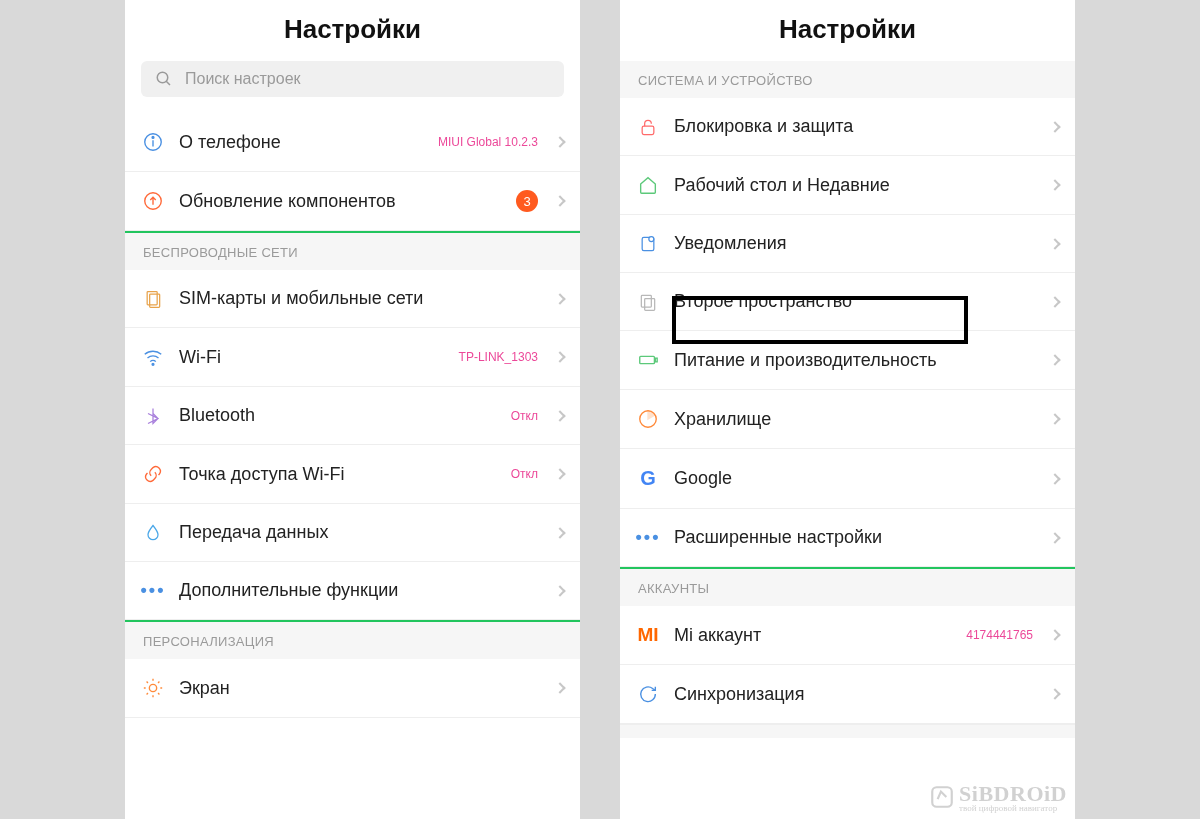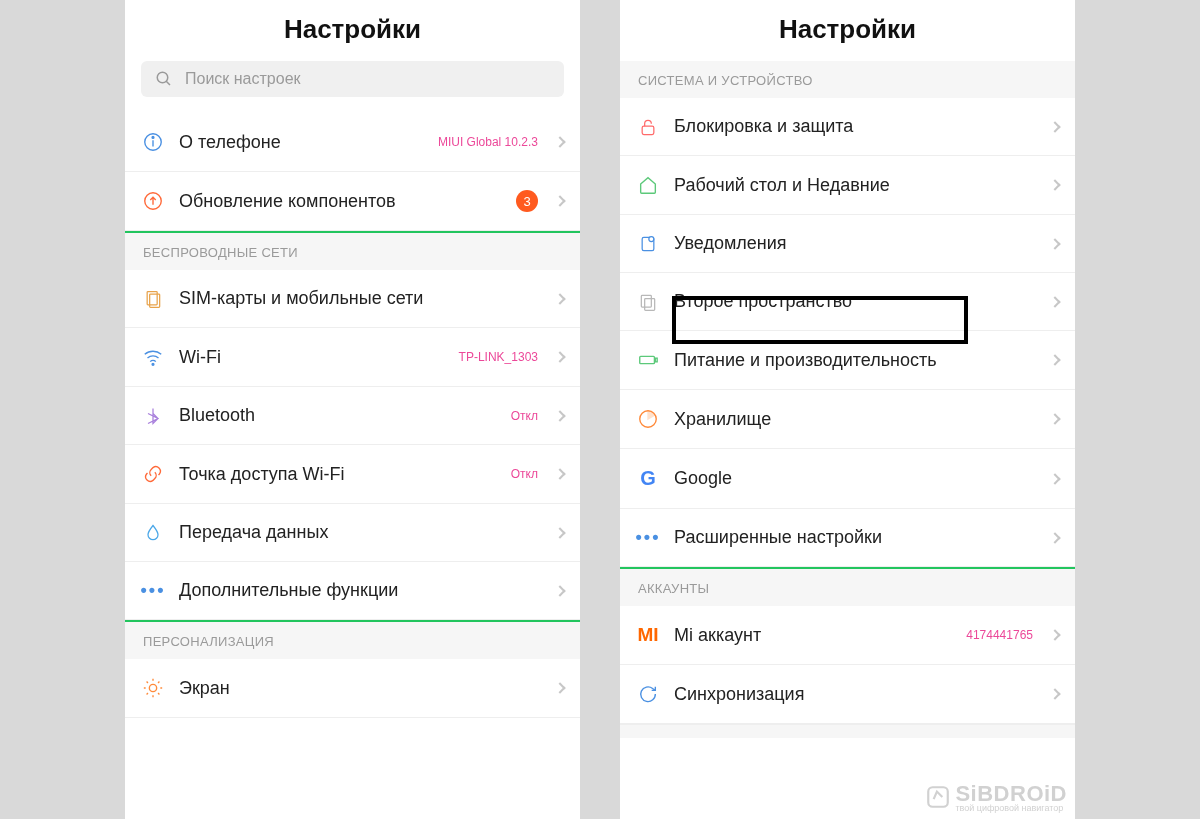--- a/index.html
+++ b/index.html
@@ -84,20 +84,21 @@
   .watermark {
     position: absolute;
     right: 8px;
     bottom: 6px;
     color: #c9c9c9;
     font-weight: 700;
     font-size: 22px;
     display:flex; align-items:center; gap:4px;
     opacity:.85;
     letter-spacing:.5px;
+    font-family:Liberation Serif, serif;
   }
   .watermark .sub { font-size: 9px; font-weight: 400; display:block; letter-spacing:0; margin-top:-4px; color:#c9c9c9; }
   svg { display:block; }
   .dots { color:#4a90e2; font-weight:700; letter-spacing:2px; font-size:18px; }
   .mi { color:#ff6700; font-weight:700; font-size:19px; }
 </style>
 </head>
 <body>
 
 <div class="phone">

